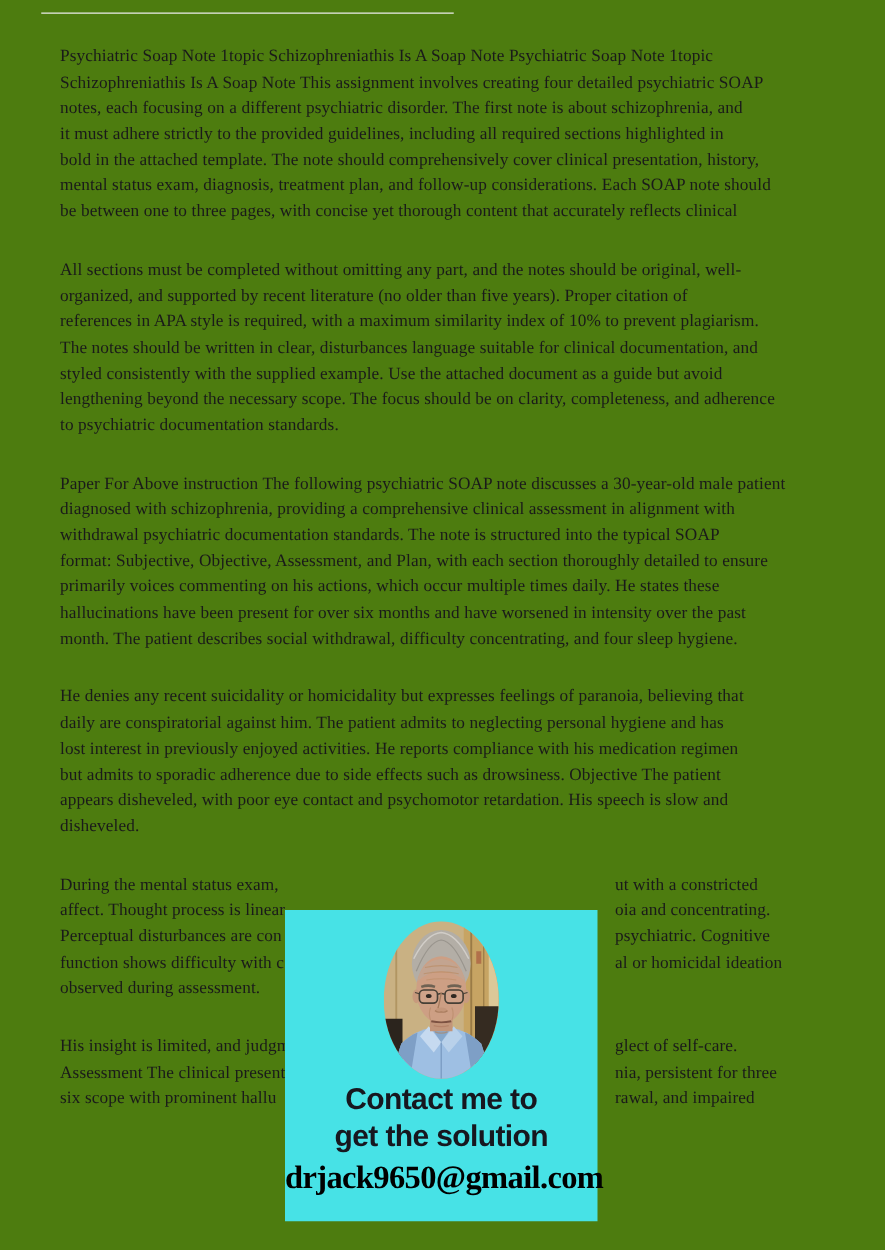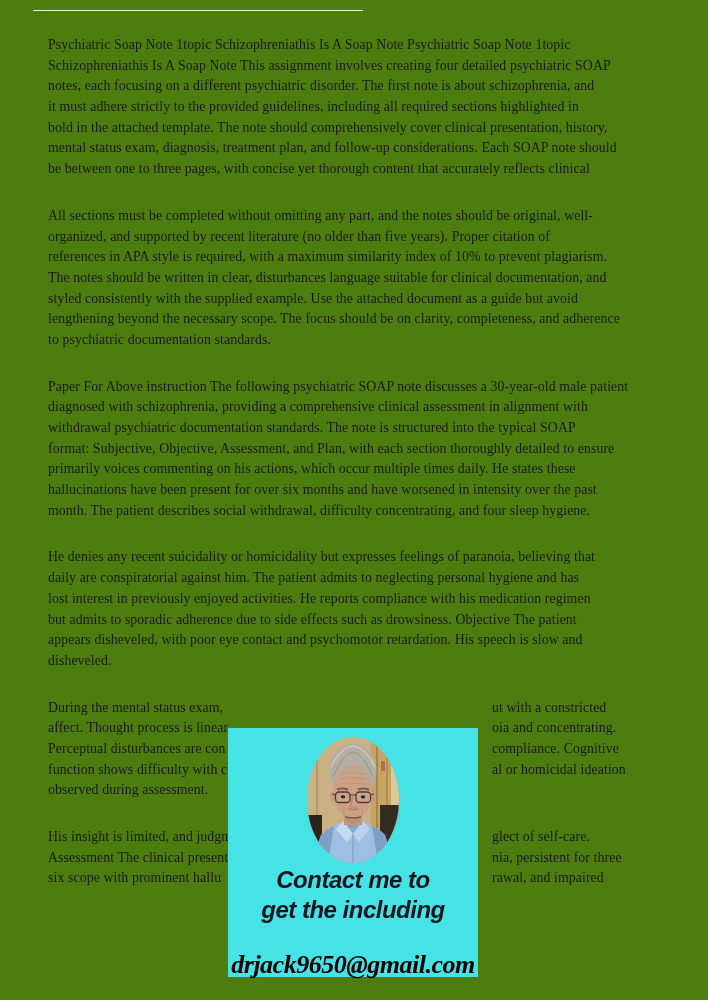--- a/index.html
+++ b/index.html
@@ -26,21 +26,20 @@
   }
   .para { margin: 0 0 26px 0; }
   .line { white-space: pre; height: 20.7px; }
   .line.split { position: relative; }
   .frag-right { position: absolute; left: 432px; top: 0; margin-left: 12px; }
 
   .promo-overlay {
     position: absolute; left: 228px; top: 728px;
     width: 250px; height: 249px;
     z-index: 5;
-    font-style: italic;
   }
   .promo-bg { position: absolute; inset: 0; }
   .portrait {
     position: absolute; left: 79px; top: 9px;
     width: 92px; height: 126px;
   }
   .promo-heading {
     position: absolute; left: 0; top: 137px; width: 100%;
     text-align: center;
     font-family: "Liberation Sans", "DejaVu Sans", sans-serif;
@@ -49,21 +48,20 @@
     letter-spacing: -0.5px;
   }
   .promo-email {
     position: absolute; left: 0; top: 199px; width: 100%;
     text-align: center;
     font-family: "Liberation Serif", "DejaVu Serif", serif;
     font-weight: bold;
     font-size: 26px; line-height: 30px;
     letter-spacing: -0.5px;
     color: #000000;
-    margin-top: 23px;
   }
 </style>
 </head>
 <body>
 
 <div class="page">
 
   <div class="edge-artifact"></div>
 
   <div class="doc-text" id="doc-text">
@@ -98,21 +96,21 @@
         <div class="line">He denies any recent suicidality or homicidality but expresses feelings of paranoia, believing that</div>
         <div class="line">daily are conspiratorial against him. The patient admits to neglecting personal hygiene and has</div>
         <div class="line">lost interest in previously enjoyed activities. He reports compliance with his medication regimen</div>
         <div class="line">but admits to sporadic adherence due to side effects such as drowsiness. Objective The patient</div>
         <div class="line">appears disheveled, with poor eye contact and psychomotor retardation. His speech is slow and</div>
         <div class="line">disheveled.</div>
       </div>
       <div class="para">
         <div class="line split"><span class="frag-left">During the mental status exam,</span><span class="frag-right">ut with a constricted</span></div>
         <div class="line split"><span class="frag-left">affect. Thought process is linear</span><span class="frag-right">oia and concentrating.</span></div>
-        <div class="line split"><span class="frag-left">Perceptual disturbances are con</span><span class="frag-right">compliance. Cognitive</span></div>
+        <div class="line split"><span class="frag-left">Perceptual disturbances are con</span><span class="frag-right">psychiatric. Cognitive</span></div>
         <div class="line split"><span class="frag-left">function shows difficulty with c</span><span class="frag-right">al or homicidal ideation</span></div>
         <div class="line split"><span class="frag-left">observed during assessment.</span></div>
       </div>
       <div class="para">
         <div class="line split"><span class="frag-left">His insight is limited, and judgm</span><span class="frag-right">glect of self-care.</span></div>
         <div class="line split"><span class="frag-left">Assessment The clinical present</span><span class="frag-right">nia, persistent for three</span></div>
         <div class="line split"><span class="frag-left">six scope with prominent hallu</span><span class="frag-right">rawal, and impaired</span></div>
       </div>
     </div>
 
@@ -181,19 +179,19 @@
         <path d="M54.5,69 Q56.5,74 54.5,79" fill="none" stroke="#b88a6a" stroke-width="0.9" opacity="0.7"></path>
 
         <path d="M38,80 Q46,81.8 54,80" fill="none" stroke="#7d5242" stroke-width="1.5"></path>
         <path d="M40,83.5 Q46,85 52,83.5" fill="none" stroke="#b07c63" stroke-width="1" opacity="0.7"></path>
         <path d="M41,88.5 Q46,90.5 51,88.5" fill="none" stroke="#b08663" stroke-width="0.9" opacity="0.7"></path>
       </g>
     </svg>
 
     <div class="promo-heading" id="promo-heading" style="color: rgb(23, 23, 31);">
       <div>Contact me to</div>
-      <div>get the including</div>
+      <div>get the solution</div>
     </div>
 
     <div class="promo-email">drjack9650@gmail.com</div>
   </div>
 
 </div>
 
 </body></html>

